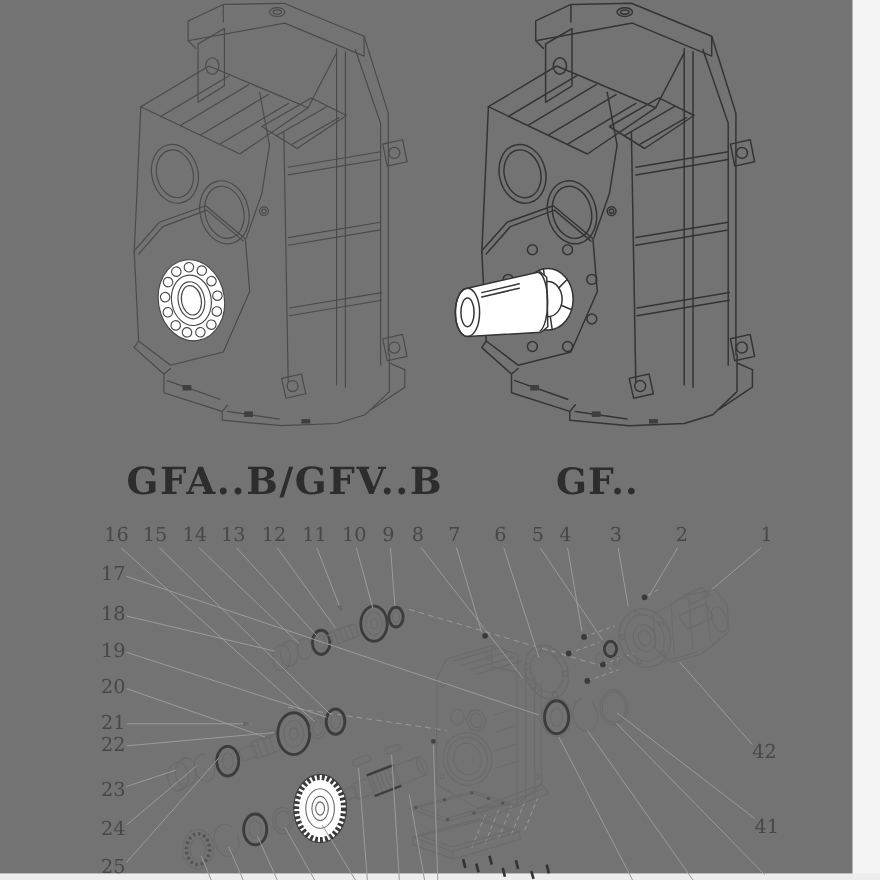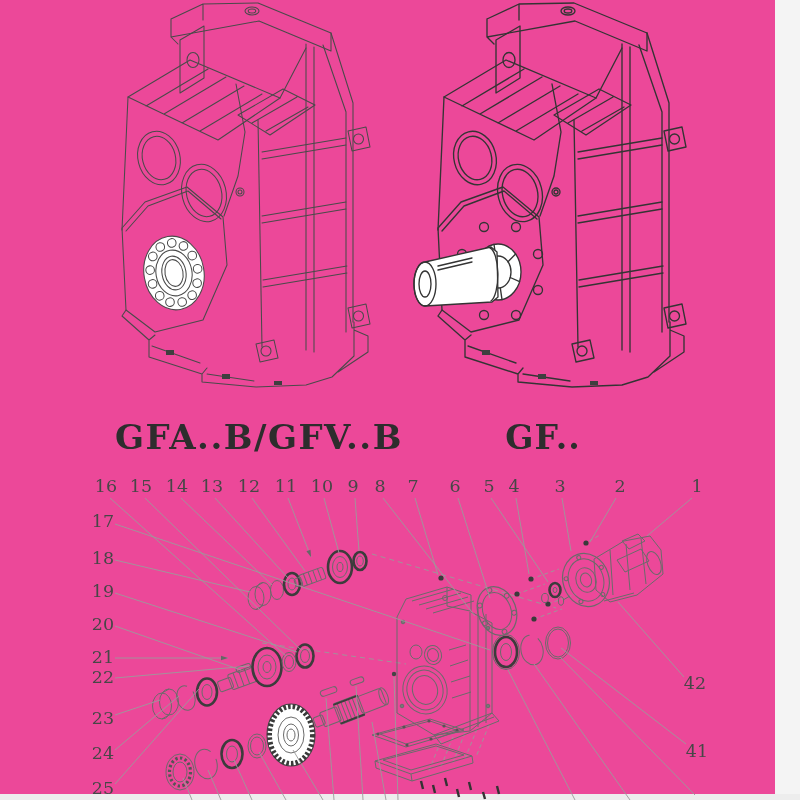--- a/index.html
+++ b/index.html
@@ -1,16 +1,16 @@
 <!DOCTYPE html>
 <html><head>
 <meta charset="utf-8">
 <style>
   html,body{margin:0;padding:0;background:#ffffff;}
-  .page{width:800px;height:800px;position:relative;background:#ec4899;overflow:hidden;
+  .page{width:800px;height:800px;position:relative;background:#737373;overflow:hidden;
         font-family:"DejaVu Serif", serif;}
   svg{display:block;}
   .hL{stroke:#4a4a4a;stroke-width:1.05;fill:none;stroke-linejoin:round;stroke-linecap:round;}
   .hR{stroke:#343434;stroke-width:1.35;fill:none;stroke-linejoin:round;stroke-linecap:round;}
   .mlabel{font:bold 34px "DejaVu Serif", serif;text-anchor:middle;fill:#2d2d2d;letter-spacing:1.5px;}
   .mlabel2{font:bold 33px "DejaVu Serif", serif;text-anchor:middle;fill:#2d2d2d;letter-spacing:1px;}
   .co{font:17.5px "DejaVu Serif", serif;fill:#474747;text-anchor:middle;}
   .ld{stroke:#9b9b9b;stroke-width:0.9;fill:none;}
   .x1{stroke:#6b6b6b;stroke-width:1;fill:none;}
   .x2{stroke:#3c3c3c;stroke-width:2.6;fill:none;}

